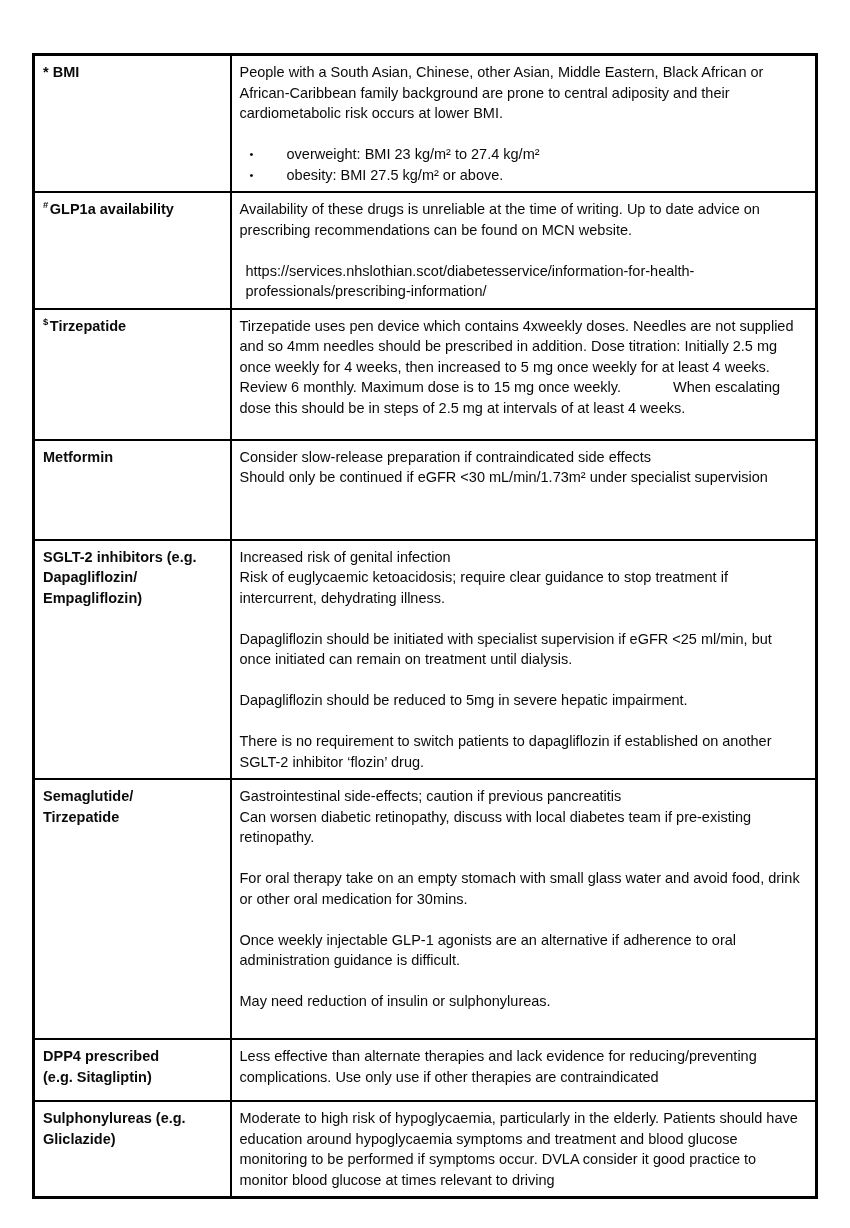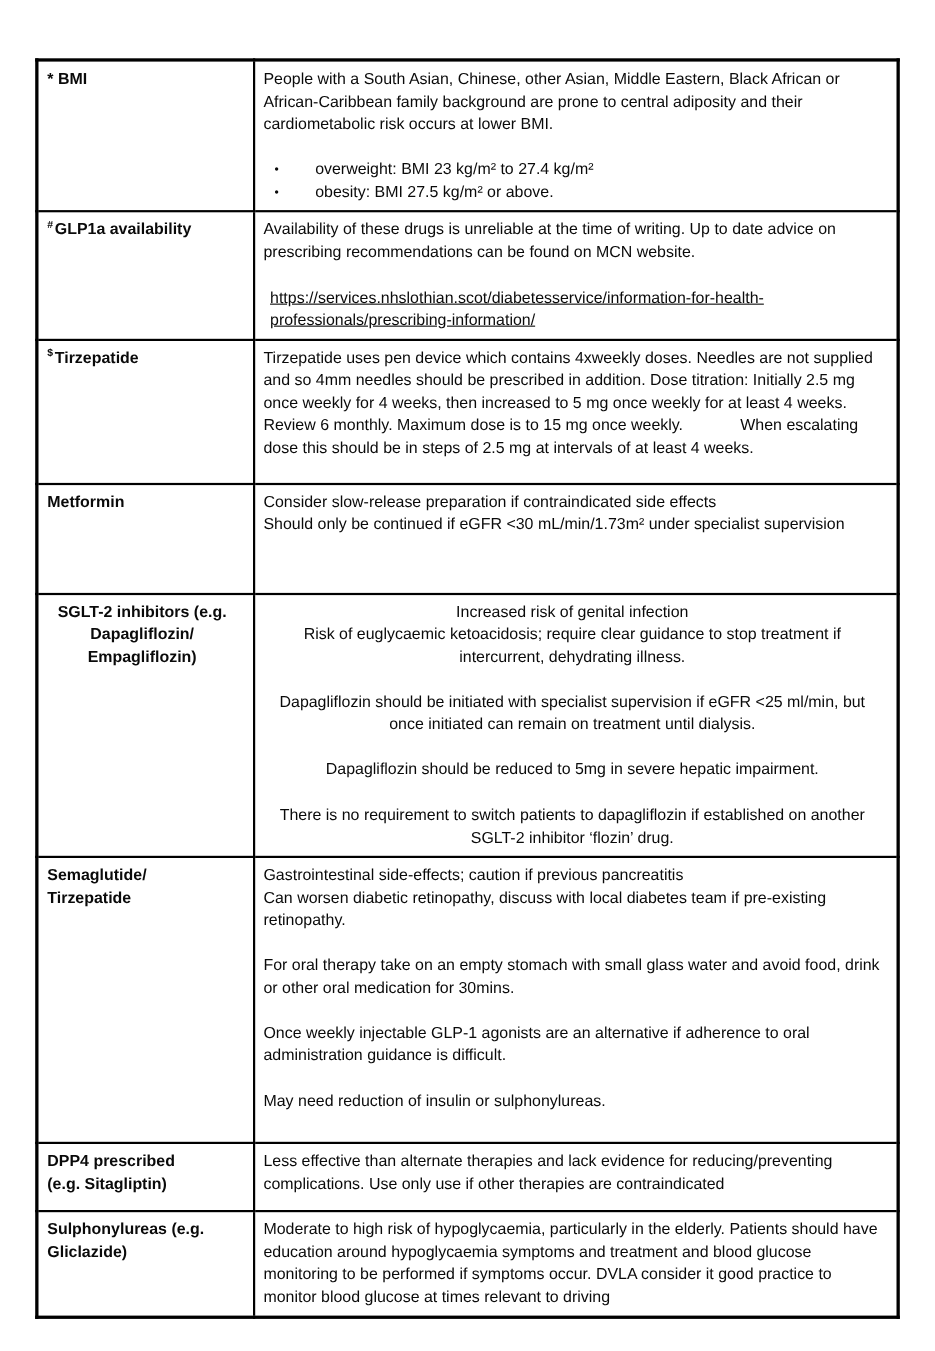--- a/index.html
+++ b/index.html
@@ -45,21 +45,21 @@
     padding-right: 6px;
   }
   .sup {
     font-size: 9.5px;
     vertical-align: super;
     line-height: 0;
     margin-right: 1.5px;
     font-weight: bold;
   }
   .para { margin: 0; }
-  .para.indent { padding-left: 6px; text-decoration: underline; }
+  .para.indent { padding-left: 6px; }
   .gap { height: 20.5px; }
   .bold { font-weight: normal; margin-left: 48px; }
   .bullet-row { display: flex; }
   .bullet {
     flex: 0 0 37px;
     margin-left: 10px;
     font-size: 11px;
     line-height: 20.5px;
   }
   .bullet-text { flex: 1 1 auto; }
@@ -103,21 +103,21 @@
             <div class="para"><span>Tirzepatide uses pen device which contains 4xweekly doses.  Needles are not supplied and so 4mm needles should be prescribed in addition. Dose titration: Initially 2.5 mg once weekly for 4 weeks, then increased to 5 mg once weekly for at least 4 weeks.  Review 6 monthly.  Maximum dose is to 15 mg once weekly. </span><span class="bold">When escalating dose this should be in steps of 2.5 mg at intervals of at least 4 weeks.</span></div>
           </td>
         </tr>
         <tr style="height: 100px;">
           <td class="term-cell"><span>Metformin</span></td>
           <td class="content-cell">
             <div class="para"><span>Consider slow-release preparation if contraindicated side effects</span></div>
             <div class="para"><span>Should only be continued if eGFR &lt;30 mL/min/1.73m² under specialist supervision</span></div>
           </td>
         </tr>
-        <tr style="height: 227px; text-align: center;">
+        <tr style="height: 227px;">
           <td class="term-cell"><span>SGLT-2 inhibitors (e.g.</span><br><span>Dapagliflozin/</span><br><span>Empagliflozin)</span></td>
           <td class="content-cell">
             <div class="para"><span>Increased risk of genital infection</span></div>
             <div class="para"><span>Risk of euglycaemic ketoacidosis; require clear guidance to stop treatment if intercurrent, dehydrating illness.</span></div>
             <div class="gap"></div>
             <div class="para"><span>Dapagliflozin should be initiated with specialist supervision if eGFR &lt;25 ml/min, but once initiated can remain on treatment until dialysis.</span></div>
             <div class="gap"></div>
             <div class="para"><span>Dapagliflozin should be reduced to 5mg in severe hepatic impairment.</span></div>
             <div class="gap"></div>
             <div class="para"><span>There is no requirement to switch patients to dapagliflozin if established on another SGLT-2 inhibitor ‘flozin’ drug.</span></div>

